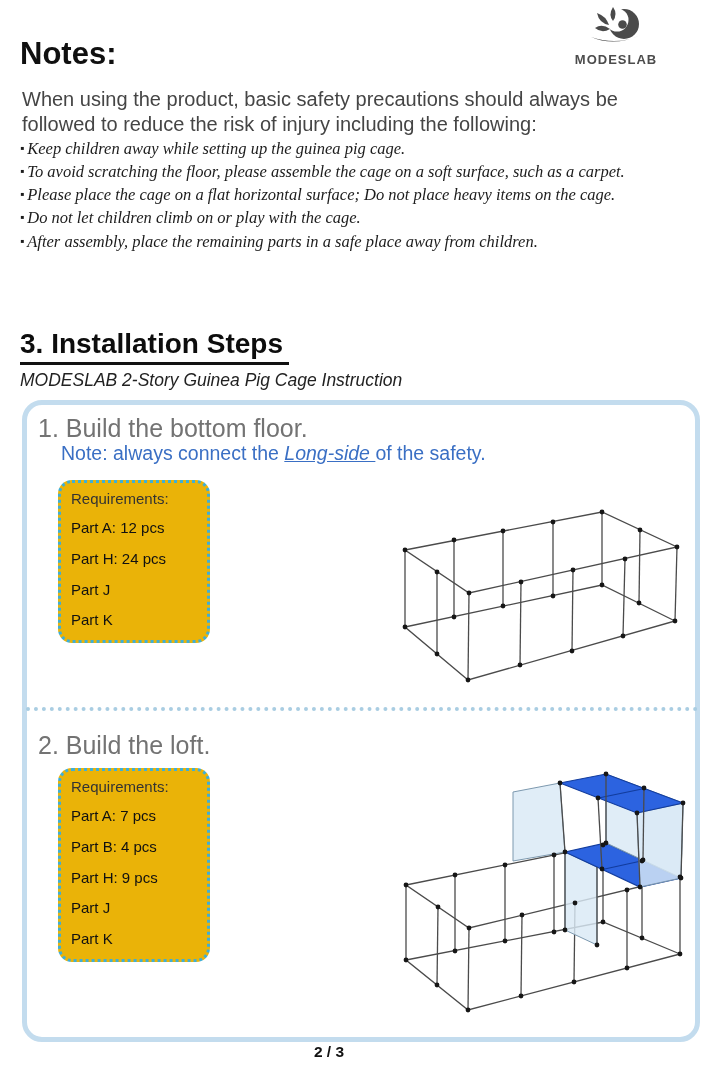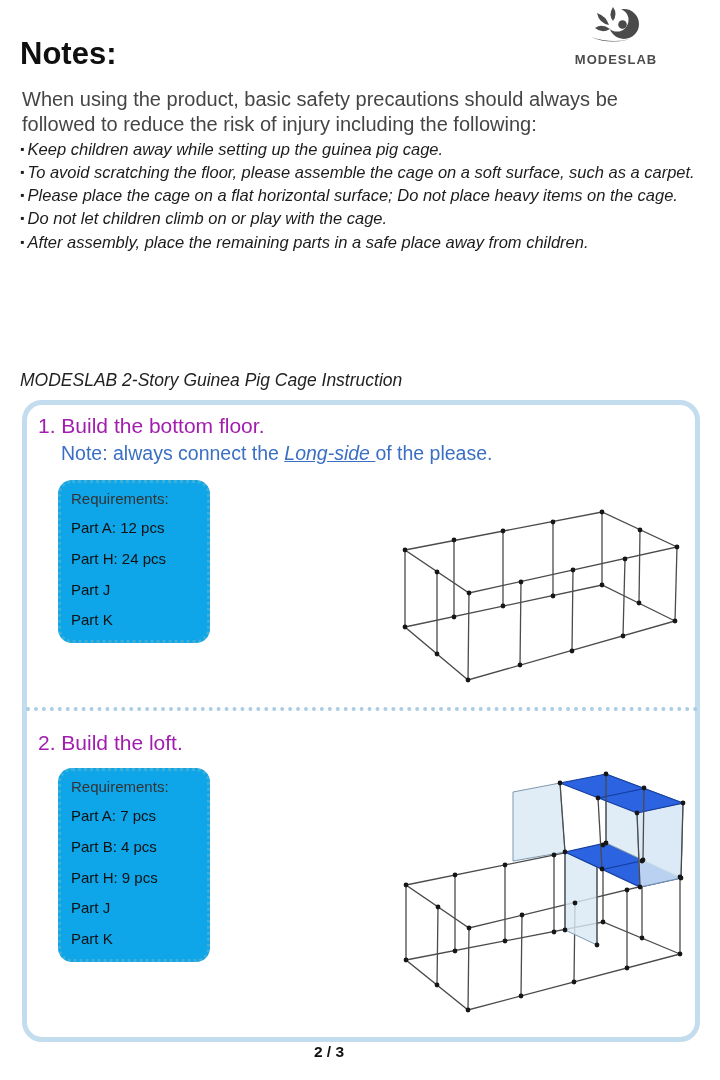--- a/index.html
+++ b/index.html
@@ -6,38 +6,38 @@
   #page{
     position:relative;width:720px;height:1080px;background:#fff;overflow:hidden;
     font-family:"Liberation Sans", sans-serif;color:#1f1f1f;
   }
   
   .logo{position:absolute;top:6px;left:556px;width:120px;text-align:center;}
   .logo .brand{font-size:13px;font-weight:700;letter-spacing:1px;color:#4c4c4c;margin-top:-2px;}
   
   .notes-heading{position:absolute;top:36px;left:20px;font-size:31px;font-weight:700;color:#101010;}
   .intro{position:absolute;top:87px;left:22px;width:672px;font-size:20px;line-height:1.27;color:#454545;}
-  .bullets{position:absolute;top:139px;left:20px;width:688px;font-size:16.5px;font-style:italic;color:#1c1c1c;line-height:1.22;}
+  .bullets{position:absolute;top:139px;left:20px;width:688px;font-size:16.5px;font-style:italic;color:#1c1c1c;line-height:1.22;font-family:Liberation Serif, serif;}
   .bullet{margin-bottom:3px;}
   .bullet::before{content:"▪ ";font-style:normal;font-size:12px;position:relative;top:-2px;}
   
   .install-heading{position:absolute;top:328px;left:20px;font-size:28px;font-weight:700;color:#0d0d0d;
     border-bottom:3px solid #111;padding-bottom:2px;padding-right:6px;}
   .subtitle{position:absolute;top:370px;left:20px;font-size:17.5px;font-style:italic;color:#222;}
   
   .panel{position:absolute;left:22px;top:400px;width:668px;height:632px;
     border:5px solid #c3dcee;border-radius:20px;background:#fff;}
-  .step-title{position:absolute;font-size:21px;color:#a21caf;}
+  .step-title{position:absolute;font-size:25px;color:#737373;}
   .step1-title{left:38px;top:414px;}
   .step2-title{left:38px;top:731px;}
   .note-line{position:absolute;left:61px;top:442px;font-size:19.5px;color:#3a6fc4;}
   .note-line .ul{text-decoration:underline;font-style:italic;}
   
   .reqbox{position:absolute;left:58px;width:126px;border:3px dotted #3fafd6;border-radius:14px;
-    padding:7px 10px 10px 10px;background:#0ea5e9;}
+    padding:7px 10px 10px 10px;background:#eab308;}
   .reqbox1{top:480px;}
   .reqbox2{top:768px;}
   .req-label{font-size:15px;color:#333;margin-bottom:4px;}
   .req-item{font-size:15px;font-weight:400;color:#111;margin-top:12px;line-height:1.25;}
   
   .separator{position:absolute;left:26px;top:707px;width:672px;height:0;
     border-top:4px dotted #a9cde2;}
   
   .cage1{position:absolute;left:380px;top:500px;}
   .cage2{position:absolute;left:378px;top:752px;}
@@ -72,27 +72,28 @@
   <div class="notes-heading">Notes:</div>
   <div class="intro">When using the product, basic safety precautions should always be followed to reduce the risk of injury including the following:</div>
   <div class="bullets">
     <div class="bullet">Keep children away while setting up the guinea pig cage.</div>
     <div class="bullet">To avoid scratching the floor, please assemble the cage on a soft surface, such as a carpet.</div>
     <div class="bullet">Please place the cage on a flat horizontal surface; Do not place heavy items on the cage.</div>
     <div class="bullet">Do not let children climb on or play with the cage.</div>
     <div class="bullet">After assembly, place the remaining parts in a safe place away from children.</div>
   </div>
 
+  <div class="install-heading">3. Installation Steps</div>
   <div class="subtitle">MODESLAB 2-Story Guinea Pig Cage Instruction</div>
 
   <div class="panel"></div>
 
   <div class="step-title step1-title">1. Build the bottom floor.</div>
   <div class="note-line">
-    <span>Note: always connect the </span><span class="ul">Long-side </span><span>of the please.</span>
+    <span>Note: always connect the </span><span class="ul">Long-side </span><span>of the safety.</span>
   </div>
 
   <div class="reqbox reqbox1">
     <div class="req-label">Requirements:</div>
     <div class="req-item">Part A: 12 pcs</div>
     <div class="req-item">Part H: 24 pcs</div>
     <div class="req-item">Part J</div>
     <div class="req-item">Part K</div>
   </div>
 

